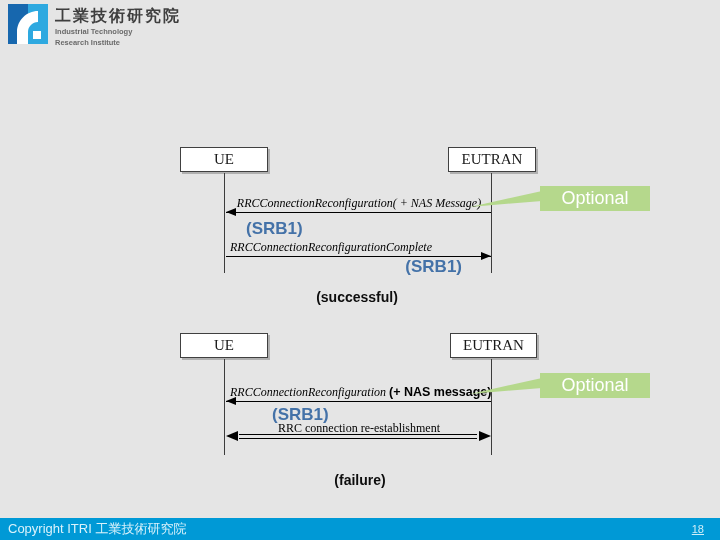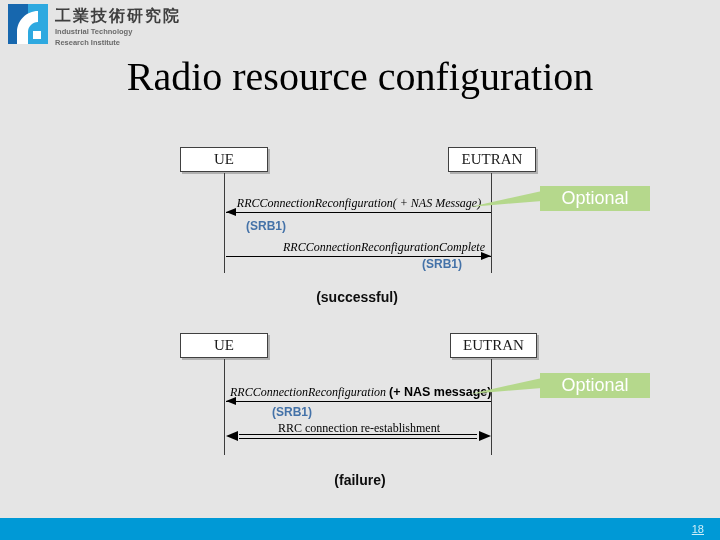--- a/index.html
+++ b/index.html
@@ -28,21 +28,21 @@
   .arrow-left  { position:absolute; width:0; height:0; border-top:4px solid transparent;
                  border-bottom:4px solid transparent; border-right:10px solid #000; }
   .arrow-right { position:absolute; width:0; height:0; border-top:4px solid transparent;
                  border-bottom:4px solid transparent; border-left:10px solid #000; }
   .arrow-left.big  { border-top-width:5px; border-bottom-width:5px; border-right-width:12px; }
   .arrow-right.big { border-top-width:5px; border-bottom-width:5px; border-left-width:12px; }
   .msg { position:absolute; font-family:"Liberation Serif", serif; font-style:italic;
          font-size:12px; color:#000; white-space:nowrap; }
   .msg.plain { font-style:normal; }
   .msg-suffix { font-style:normal; font-family:"Liberation Sans", sans-serif; font-weight:bold; font-size:12.5px; }
-  .srb { position:absolute; font-weight:bold; font-size:12px; color:var(--channel-blue,#4472a8); white-space:nowrap; }
+  .srb { position:absolute; font-weight:bold; font-size:17px; color:var(--channel-blue,#4472a8); white-space:nowrap; }
   .caption { position:absolute; font-weight:bold; font-size:14px; color:#0d0d0d; text-align:center; }
 
   
   .callout-box { position:absolute; width:110px; height:25px; background:var(--callout-green,#b5d88c);
                  color:#ffffff; font-size:18px; text-align:center; line-height:25px; }
   .callout-tail { position:absolute; background:var(--callout-green,#b5d88c);
                   clip-path:polygon(0 100%, 100% 0, 100% 62%); }
 
   
   .footer { position:absolute; left:0; top:518px; width:720px; height:22px;
@@ -62,40 +62,39 @@
       <path d="M9,40 L9,28 C9,16.5 18.5,7 30,7 L30,18 C24.5,18 20,22.5 20,28 L20,40 Z" fill="#ffffff"></path>
       <rect x="25" y="27" width="8" height="8" fill="#ffffff"></rect>
     </svg>
     <div class="logo-text">
       <div class="logo-zh">工業技術研究院</div>
       <div class="logo-en">Industrial Technology</div>
       <div class="logo-en">Research Institute</div>
     </div>
   </div>
 
-  <div class="title">Radio resource configuration</div>
 
   <div>
     <div class="actor-box" style="left:180px; top:147px;">
       <span>UE</span>
     </div>
     <div class="actor-box" style="left:448px; top:147px;">
       <span>EUTRAN</span>
     </div>
 
     <div class="lifeline" style="left:224px; top:173px; height:100px;"></div>
     <div class="lifeline" style="left:491px; top:173px; height:100px;"></div>
 
     <div class="msg" style="left:230px; top:196px; width:258px; text-align:center;">RRCConnectionReconfiguration( + NAS Message)</div>
     <div class="hline" style="left:226px; top:212px; width:265px;"></div>
     <div class="arrow-left" style="left:226px; top:208px;"></div>
 
     <div class="srb" style="left:246px; top:219px;">(SRB1)</div>
 
-    <div class="msg" style="left:230px; top:240px; width:255px; text-align:right;">RRCConnectionReconfigurationComplete</div>
+    <div class="msg" style="left:230px; top:240px; width:255px; ">RRCConnectionReconfigurationComplete</div>
     <div class="hline" style="left:226px; top:256px; width:265px;"></div>
     <div class="arrow-right" style="left:481px; top:252px;"></div>
 
     <div class="srb" style="left:230px; top:257px; width:232px; text-align:right;">(SRB1)</div>
 
     <div class="caption" style="left:272px; top:289px; width:170px;">(successful)</div>
 
     <div class="callout-tail" style="left:470px; top:191px; width:72px; height:16px;"></div>
     <div class="callout-box" style="left:540px; top:186px;">Optional</div>
   </div>
@@ -126,16 +125,17 @@
     <div class="arrow-left big" style="left:226px; top:431px;"></div>
     <div class="arrow-right big" style="left:479px; top:431px;"></div>
 
     <div class="caption" style="left:275px; top:472px; width:170px;">(failure)</div>
 
     <div class="callout-tail" style="left:470px; top:378px; width:72px; height:16px;"></div>
     <div class="callout-box" style="left:540px; top:373px;">Optional</div>
   </div>
 
   <div class="footer">
+    <div class="copy">Copyright ITRI 工業技術研究院</div>
     <div class="page">18</div>
   </div>
 
 </div>
 
 </body></html>

